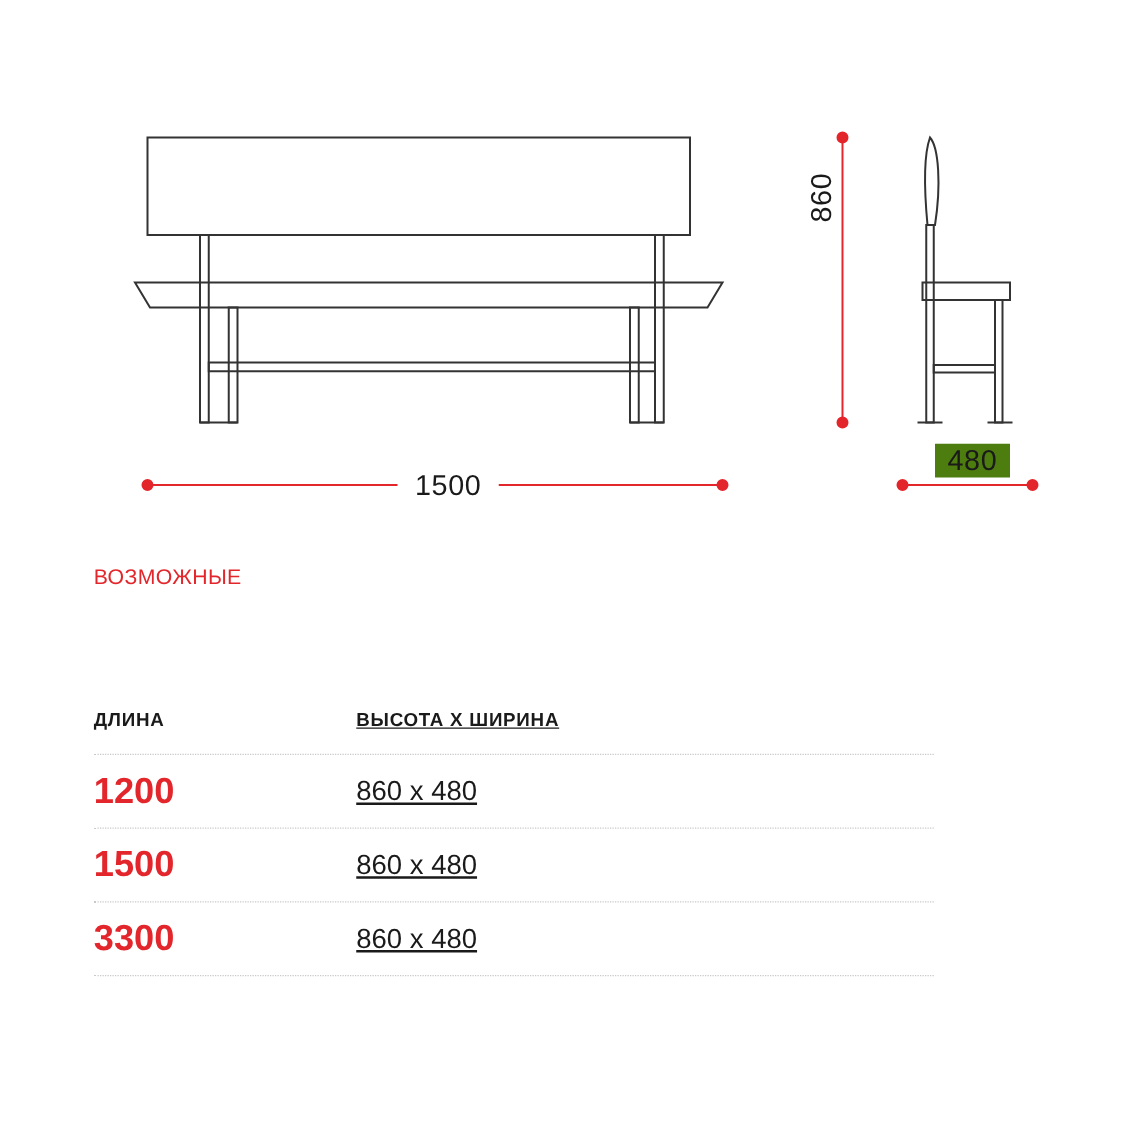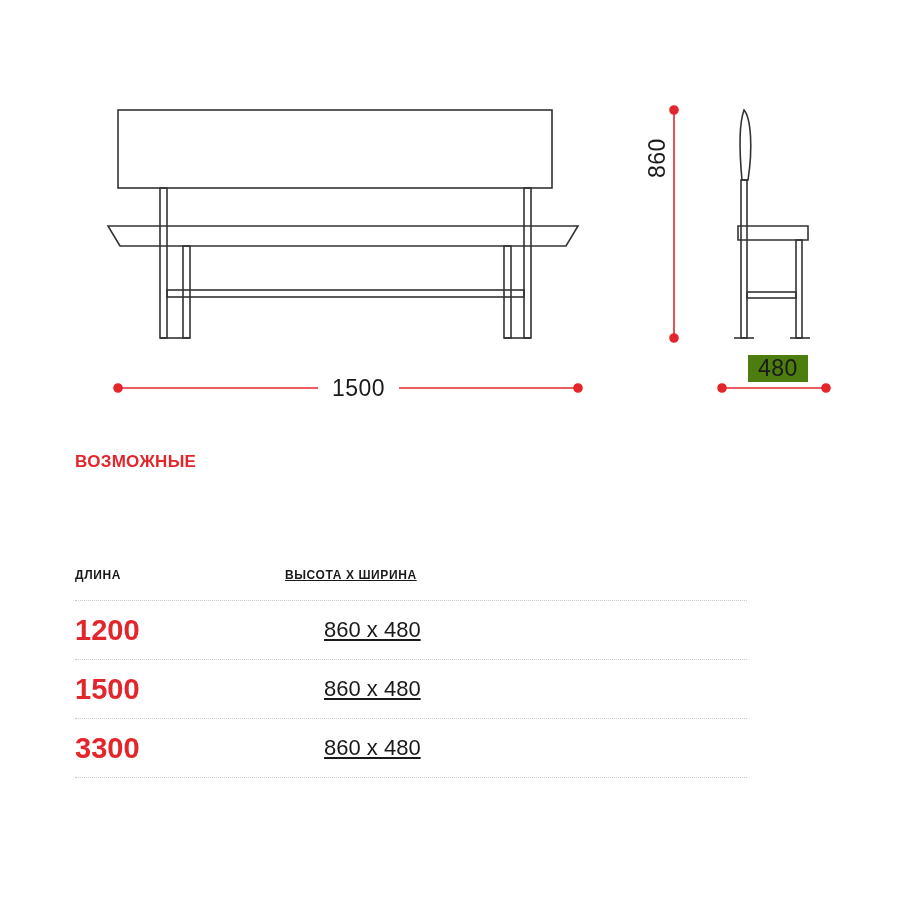--- a/index.html
+++ b/index.html
@@ -55,37 +55,37 @@
     transform-origin: left top;
   }
 
   
   .variants-heading {
     position: absolute;
     left: 75px;
     top: 450px;
     color: #e3262b;
     font-size: 17px;
-    font-weight: 700;
+    font-weight: 400;
     line-height: 24px;
     letter-spacing: 0.3px;
     text-transform: uppercase;
   }
   .variants-heading div { white-space: nowrap; }
 
   
   .variants-table {
     position: absolute;
     left: 75px;
     top: 568px;
     width: 672px;
   }
   .vt-head {
     display: flex;
-    font-size: 12px;
+    font-size: 15px;
     font-weight: 700;
     letter-spacing: 0.6px;
     color: #1a1a1a;
     padding-bottom: 18px;
     text-transform: uppercase;
   }
   .vt-row {
     display: flex;
     align-items: center;
     height: 58px;
@@ -98,21 +98,20 @@
   .col-2 { flex: 1; text-decoration: underline; }
   .vt-row .col-1 {
     color: #e3262b;
     font-size: 29px;
     font-weight: 700;
   }
   .vt-row .col-2 {
     color: #1a1a1a;
     font-size: 22px;
     font-weight: 400;
-    margin-left: 39px;
   }
 </style>
 </head>
 <body>
 
 <div class="stage">
 
   <div class="drawing">
     <svg width="900" height="420" viewBox="0 0 900 420" xmlns="http://www.w3.org/2000/svg">
       <g fill="none" stroke="#333333" stroke-width="1.6">

